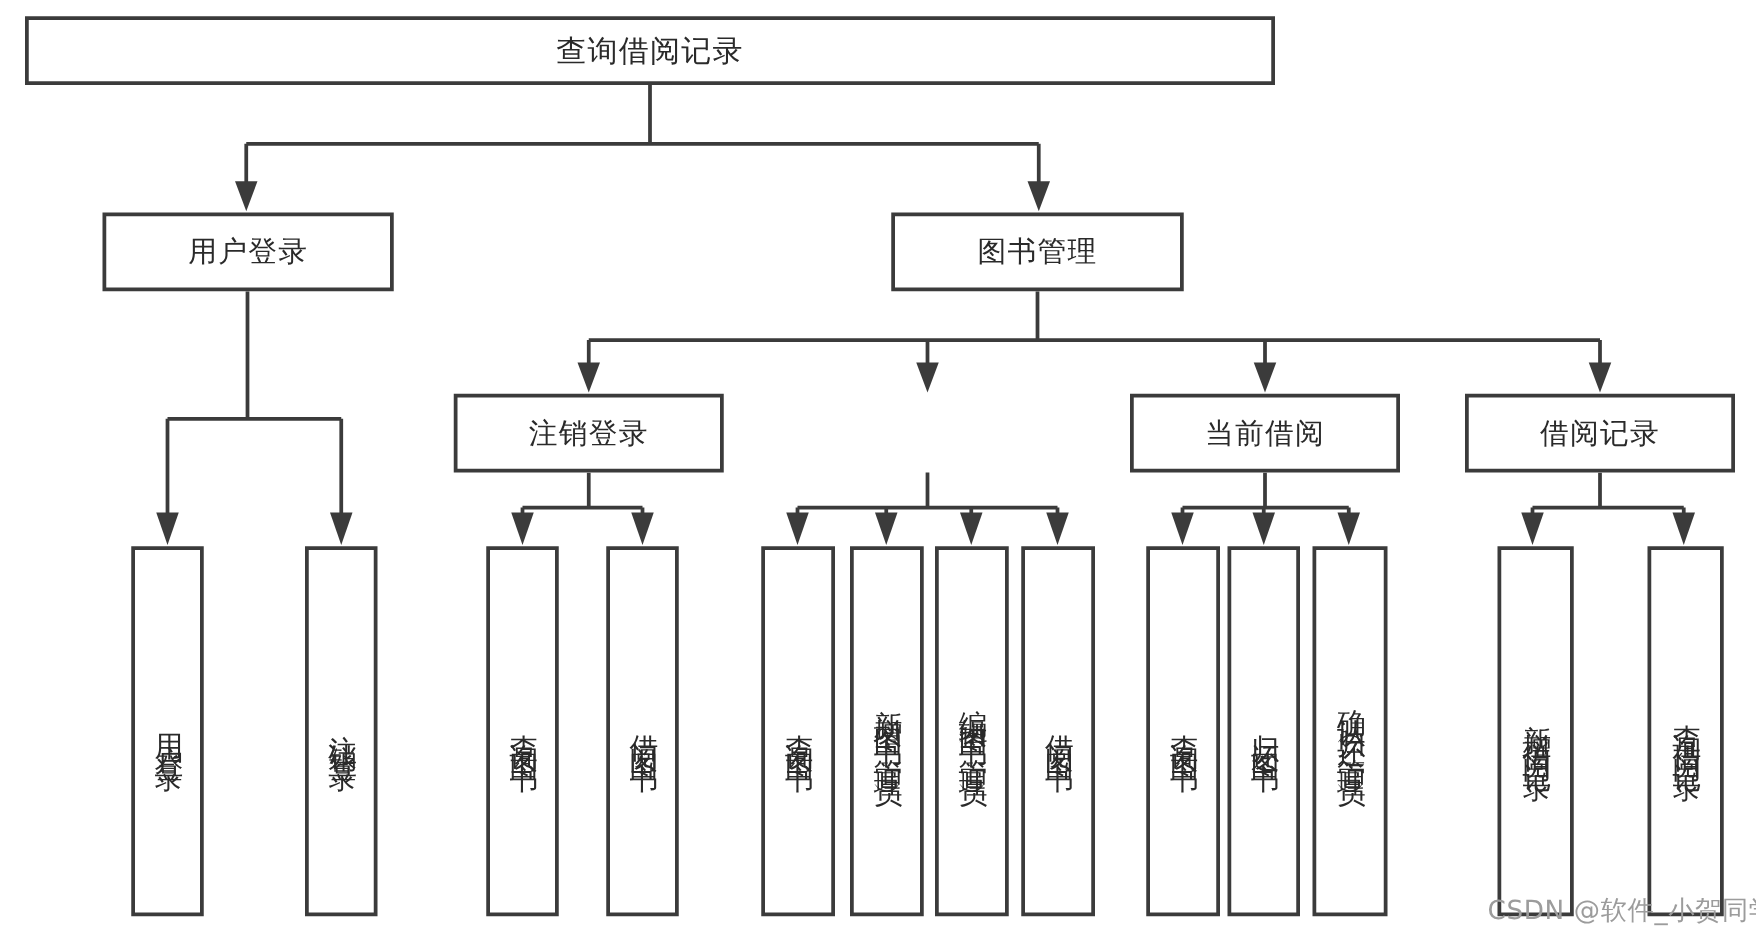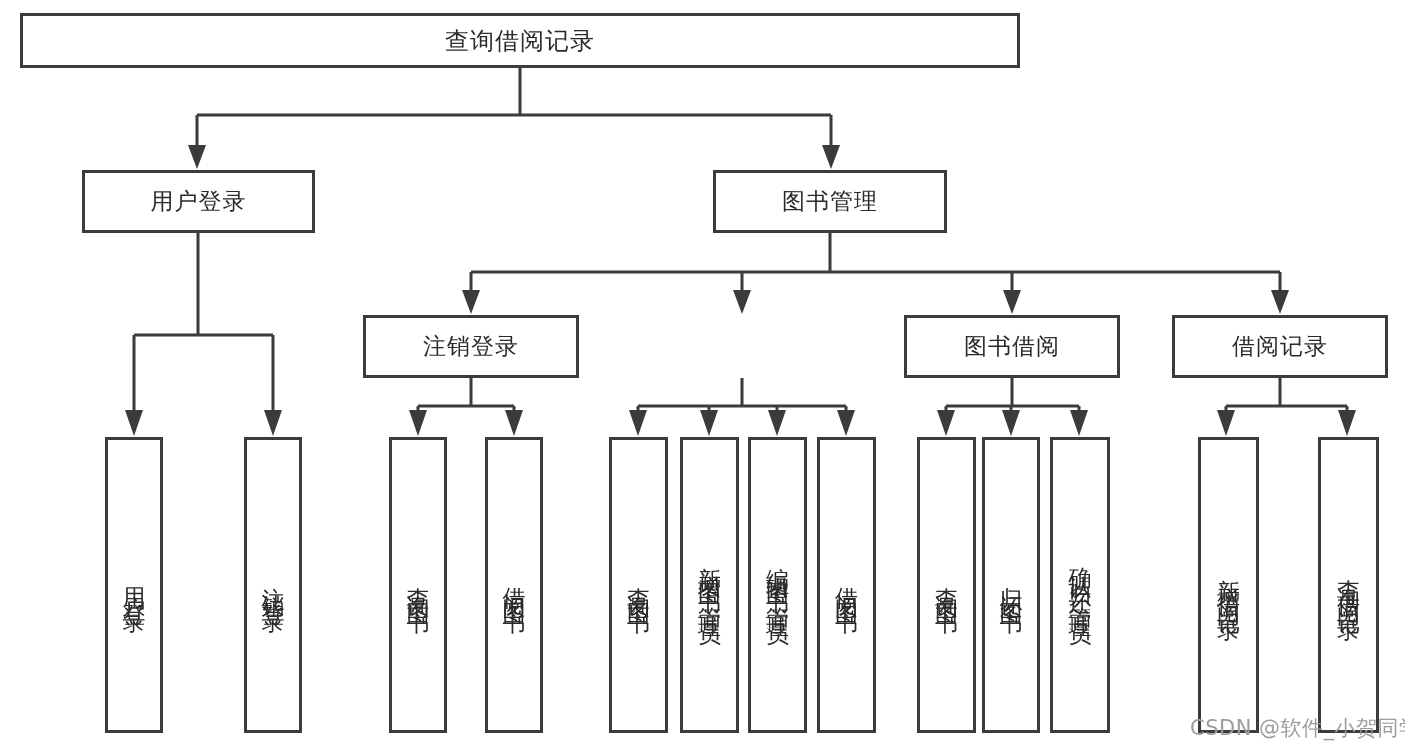--- a/index.html
+++ b/index.html
@@ -128,21 +128,21 @@
     <span>用户登录</span>
   </div>
   <div class="node h" style="left:713px; top:170px; width:234px; height:63px;">
     <span>图书管理</span>
   </div>
 
   <div class="node h" style="left:363px; top:315px; width:216px; height:63px;">
     <span>注销登录</span>
   </div>
   <div class="node h" style="left:904px; top:315px; width:216px; height:63px;">
-    <span>图书借阅</span>
+    <span>当前借阅</span>
   </div>
   <div class="node h" style="left:1172px; top:315px; width:216px; height:63px;">
     <span>借阅记录</span>
   </div>
 
   <div class="node v" style="left:105px; top:437px; width:58px; height:296px;">
     <span>用户登录</span>
   </div>
   <div class="node v" style="left:244px; top:437px; width:58px; height:296px;">
     <span>注销登录</span>

